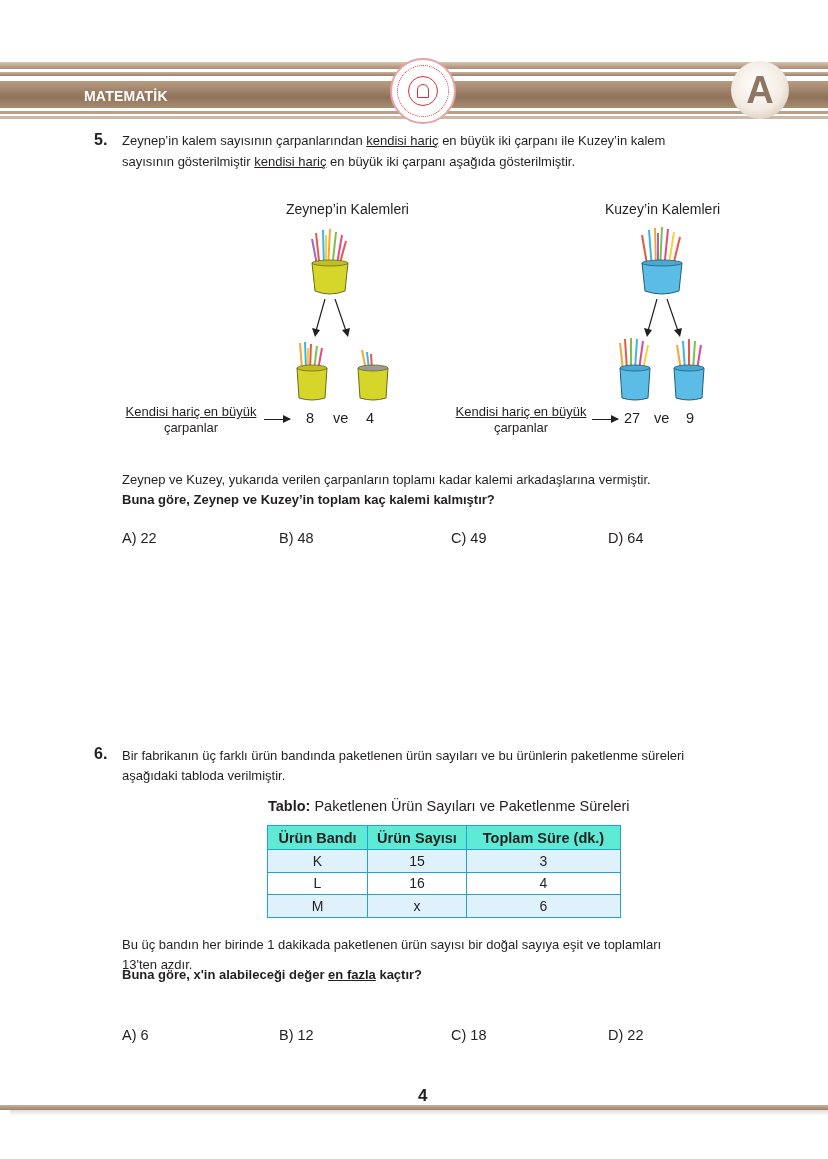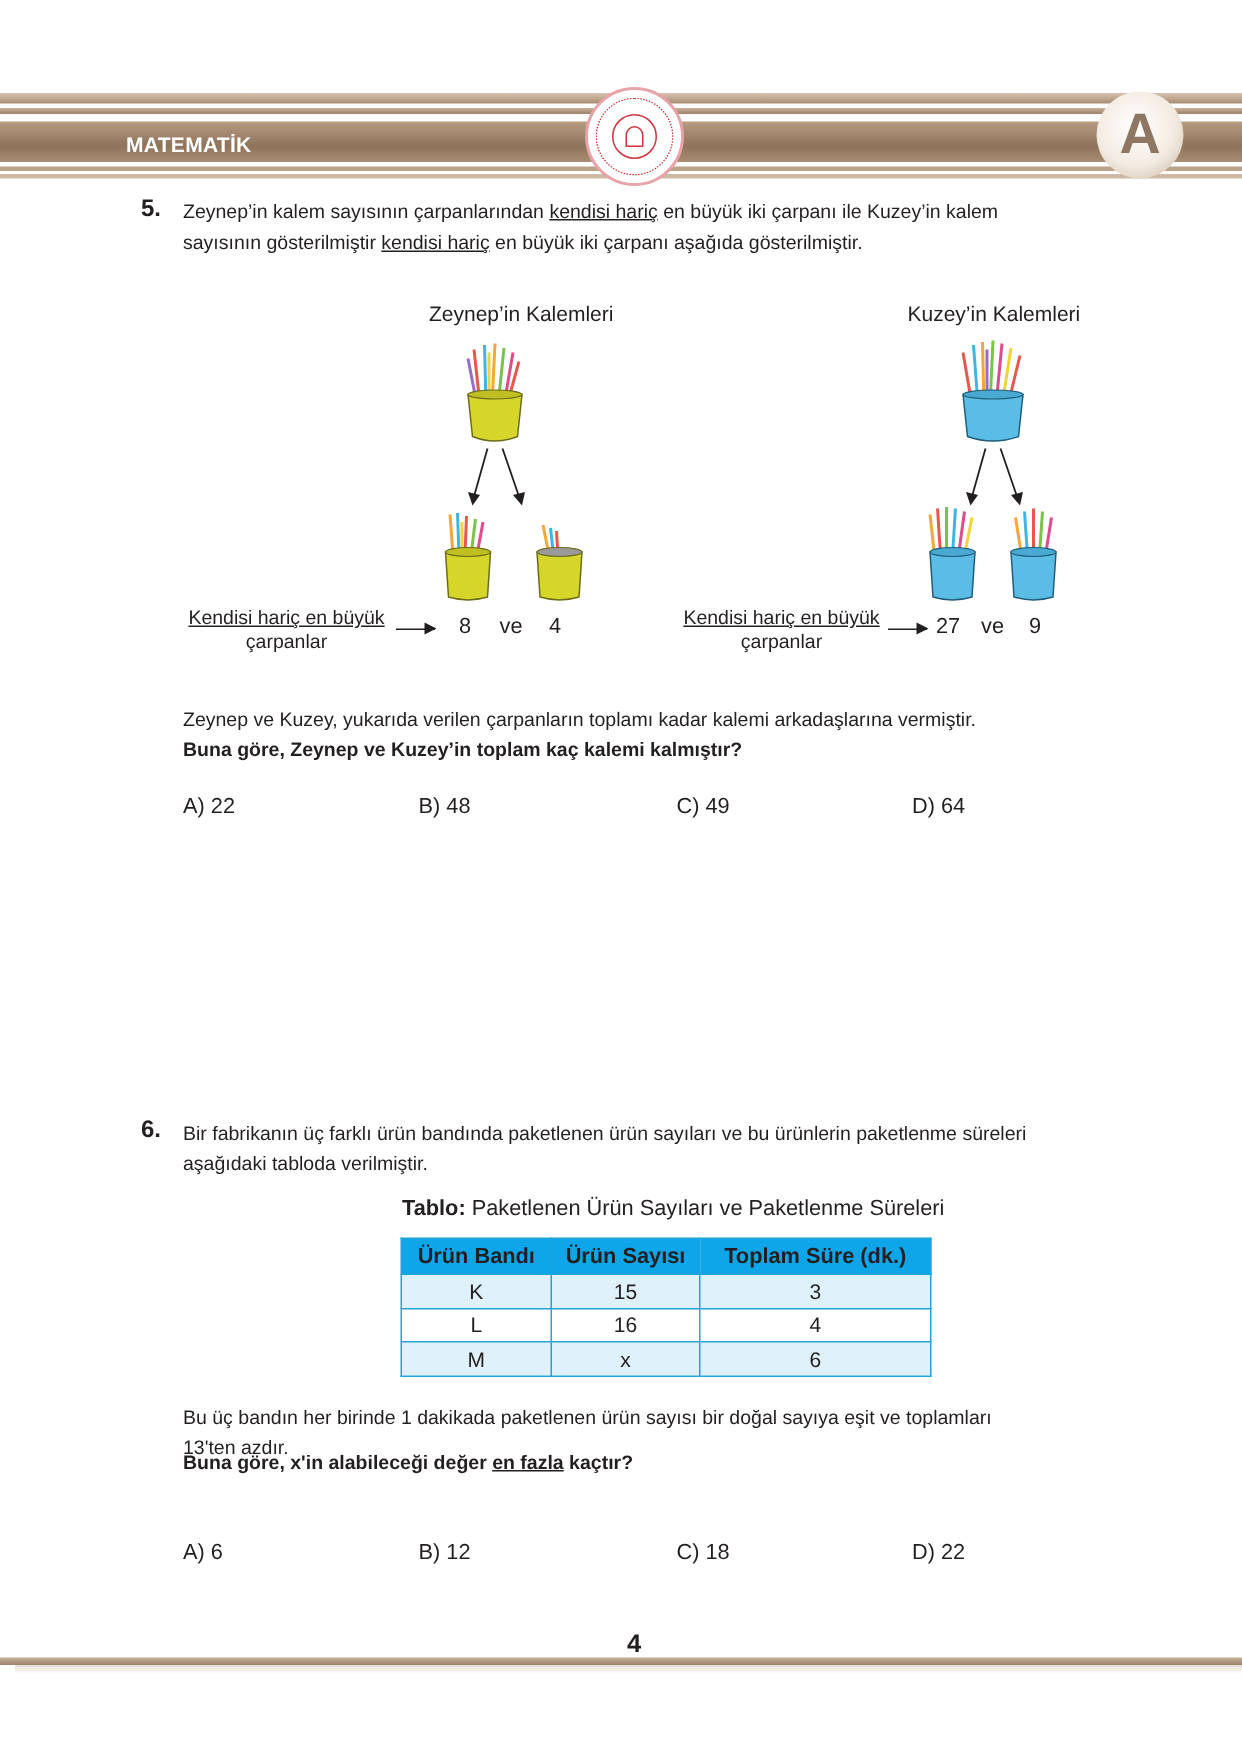--- a/index.html
+++ b/index.html
@@ -34,21 +34,21 @@
   .arrow-h::after { content: ""; position: absolute; right: -1px; top: -4px; border-left: 8px solid #231f20; border-top: 4.5px solid transparent; border-bottom: 4.5px solid transparent; }
   .factor { position: absolute; font-size: 14.5px; }
 
   .cup { position: absolute; }
   .opts { position: absolute; font-size: 14.5px; }
 
   
   .tcap { position: absolute; left: 268px; top: 798px; font-size: 14.5px; }
   table.data { position: absolute; left: 267px; top: 825px; border-collapse: collapse; font-size: 14px; }
   table.data th, table.data td { border: 1.5px solid #1fa3d9; text-align: center; height: 22.5px; }
-  table.data th { background: #0ea5e9; font-weight: bold; font-size: 14.5px; height: 24px; }
+  table.data th { background: #5eead4; font-weight: bold; font-size: 14.5px; height: 24px; }
   table.data td { background: #dff2fb; }
   table.data tr:nth-child(even) td { background: #ffffff; }
 
   .footer-num { position: absolute; left: 418px; top: 1086px; font-weight: bold; font-size: 17px; }
   .footer-line { position: absolute; left: 0; top: 1105px; width: 828px; height: 5px; background: linear-gradient(#c7b09b, #9c826b); }
   .footer-shadow { position: absolute; left: 10px; top: 1110px; width: 818px; height: 6px; background: linear-gradient(#e4ddd6, #ffffff); }
 </style>
 </head>
 <body>
 

